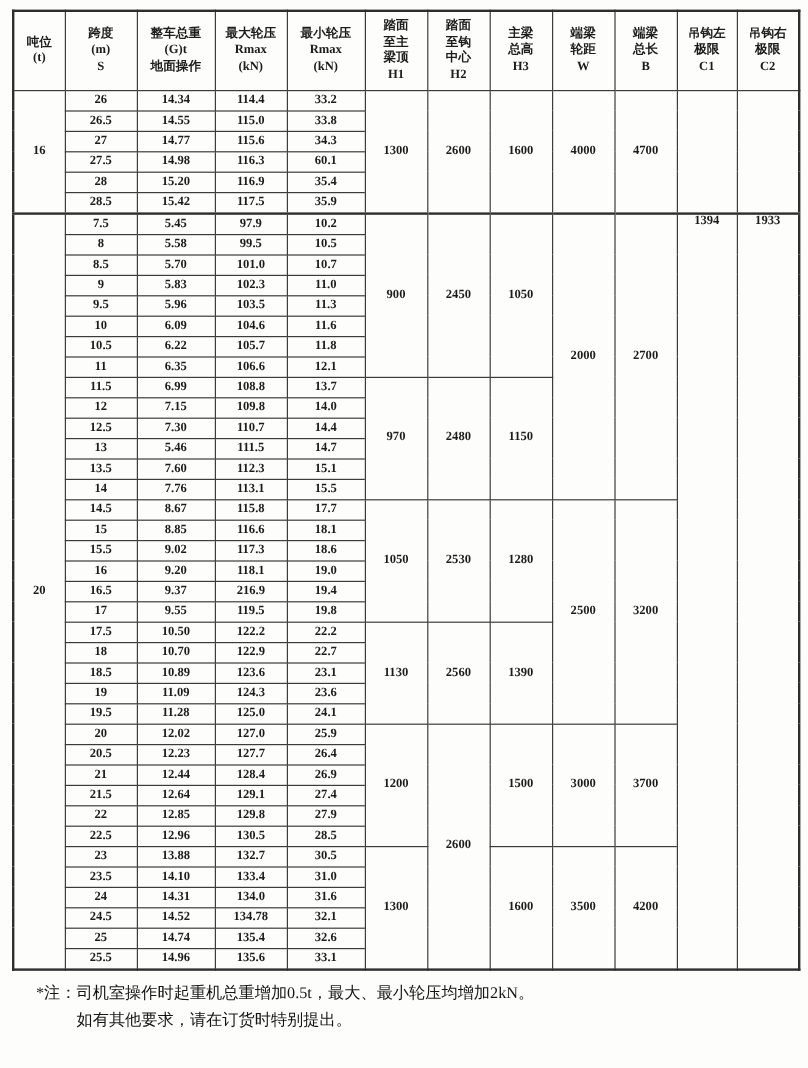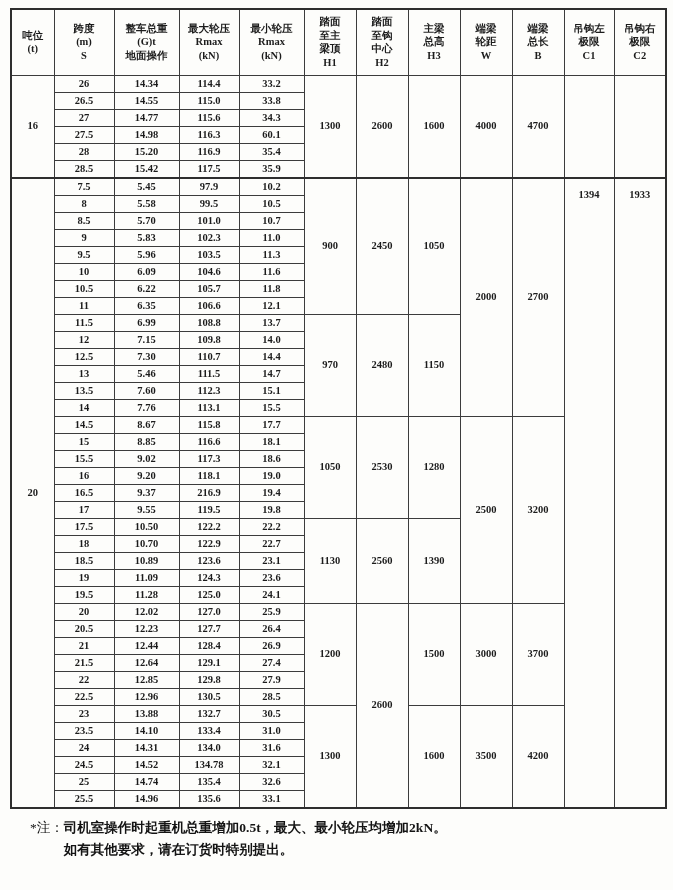--- a/index.html
+++ b/index.html
@@ -35,34 +35,33 @@
     line-height: 1.3;
     font-weight: bold;
   }
   table.spec td {
     font-size: 10.5px;
     line-height: 1.1;
   }
   table.spec td.r { height: 16px; }
   table.spec td.top {
     vertical-align: top;
-    padding-top: 10px;
   }
   table.spec tr.section-start td { border-top: 2px solid #2e2e2e; }
   .note {
     position: absolute;
     left: 30px;
     top: 817px;
     display: flex;
     font-size: 13.5px;
     line-height: 22px;
     color: #141414;
   }
   .note-prefix { white-space: nowrap; }
-  .note-lines div { white-space: nowrap; font-weight: bold; }
+  .note-lines div { white-space: nowrap; }
 </style>
 </head>
 <body>
 
 <div class="page">
 
   <table class="spec">
     <colgroup>
       <col style="width:43px">
         <col style="width:60px">

